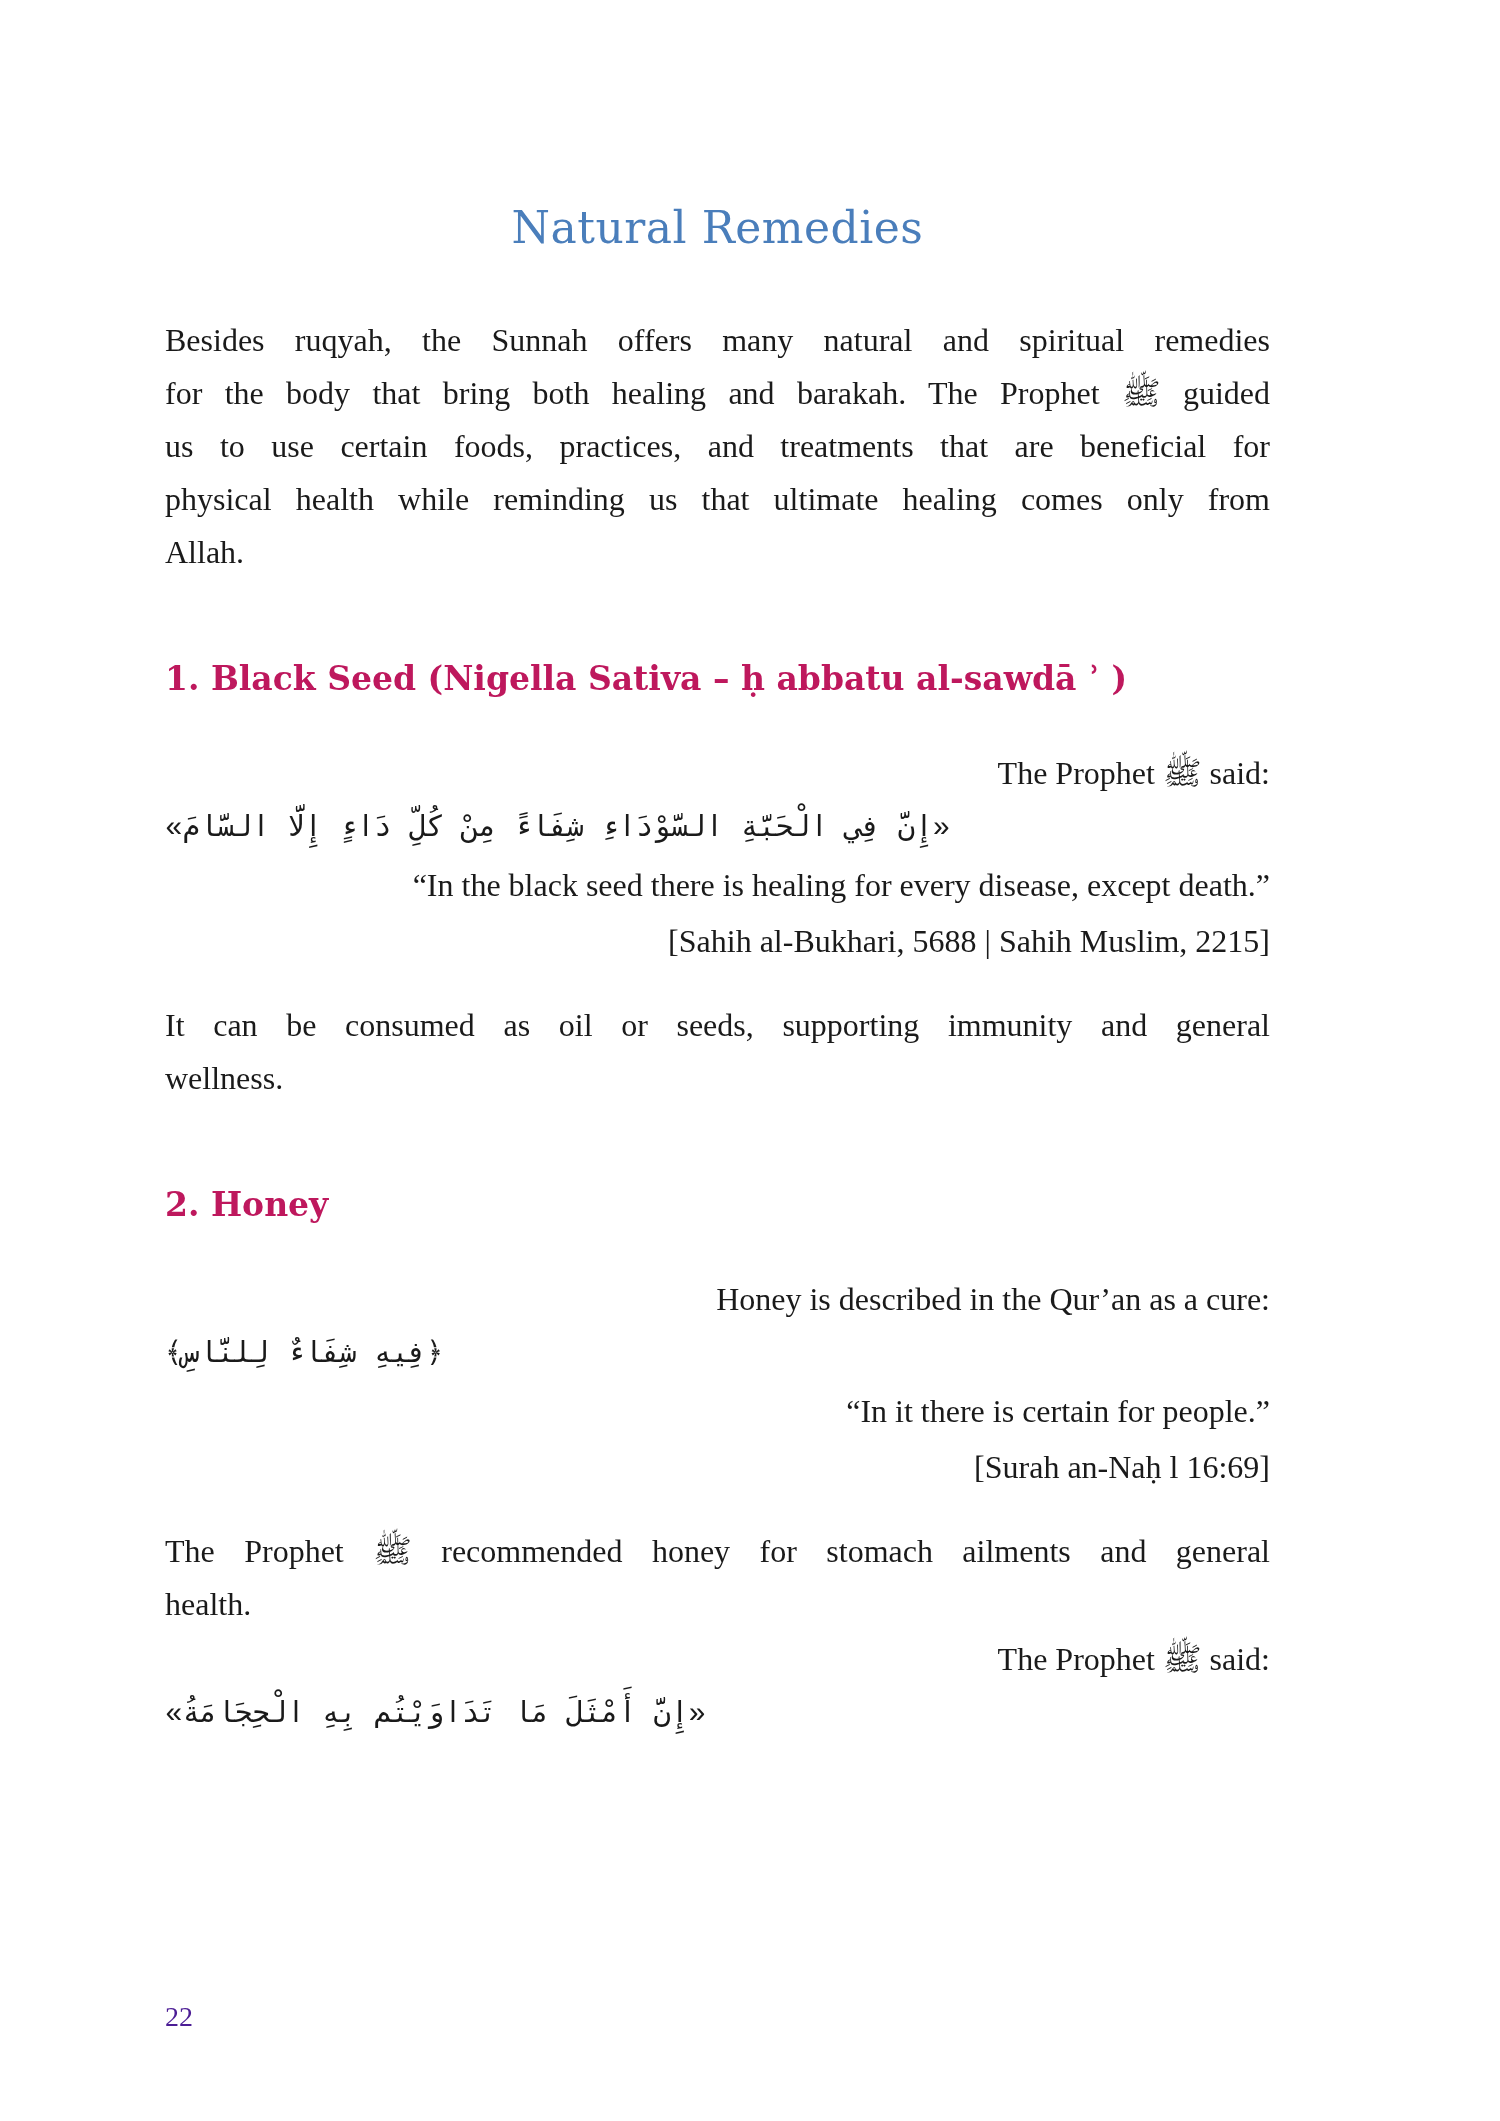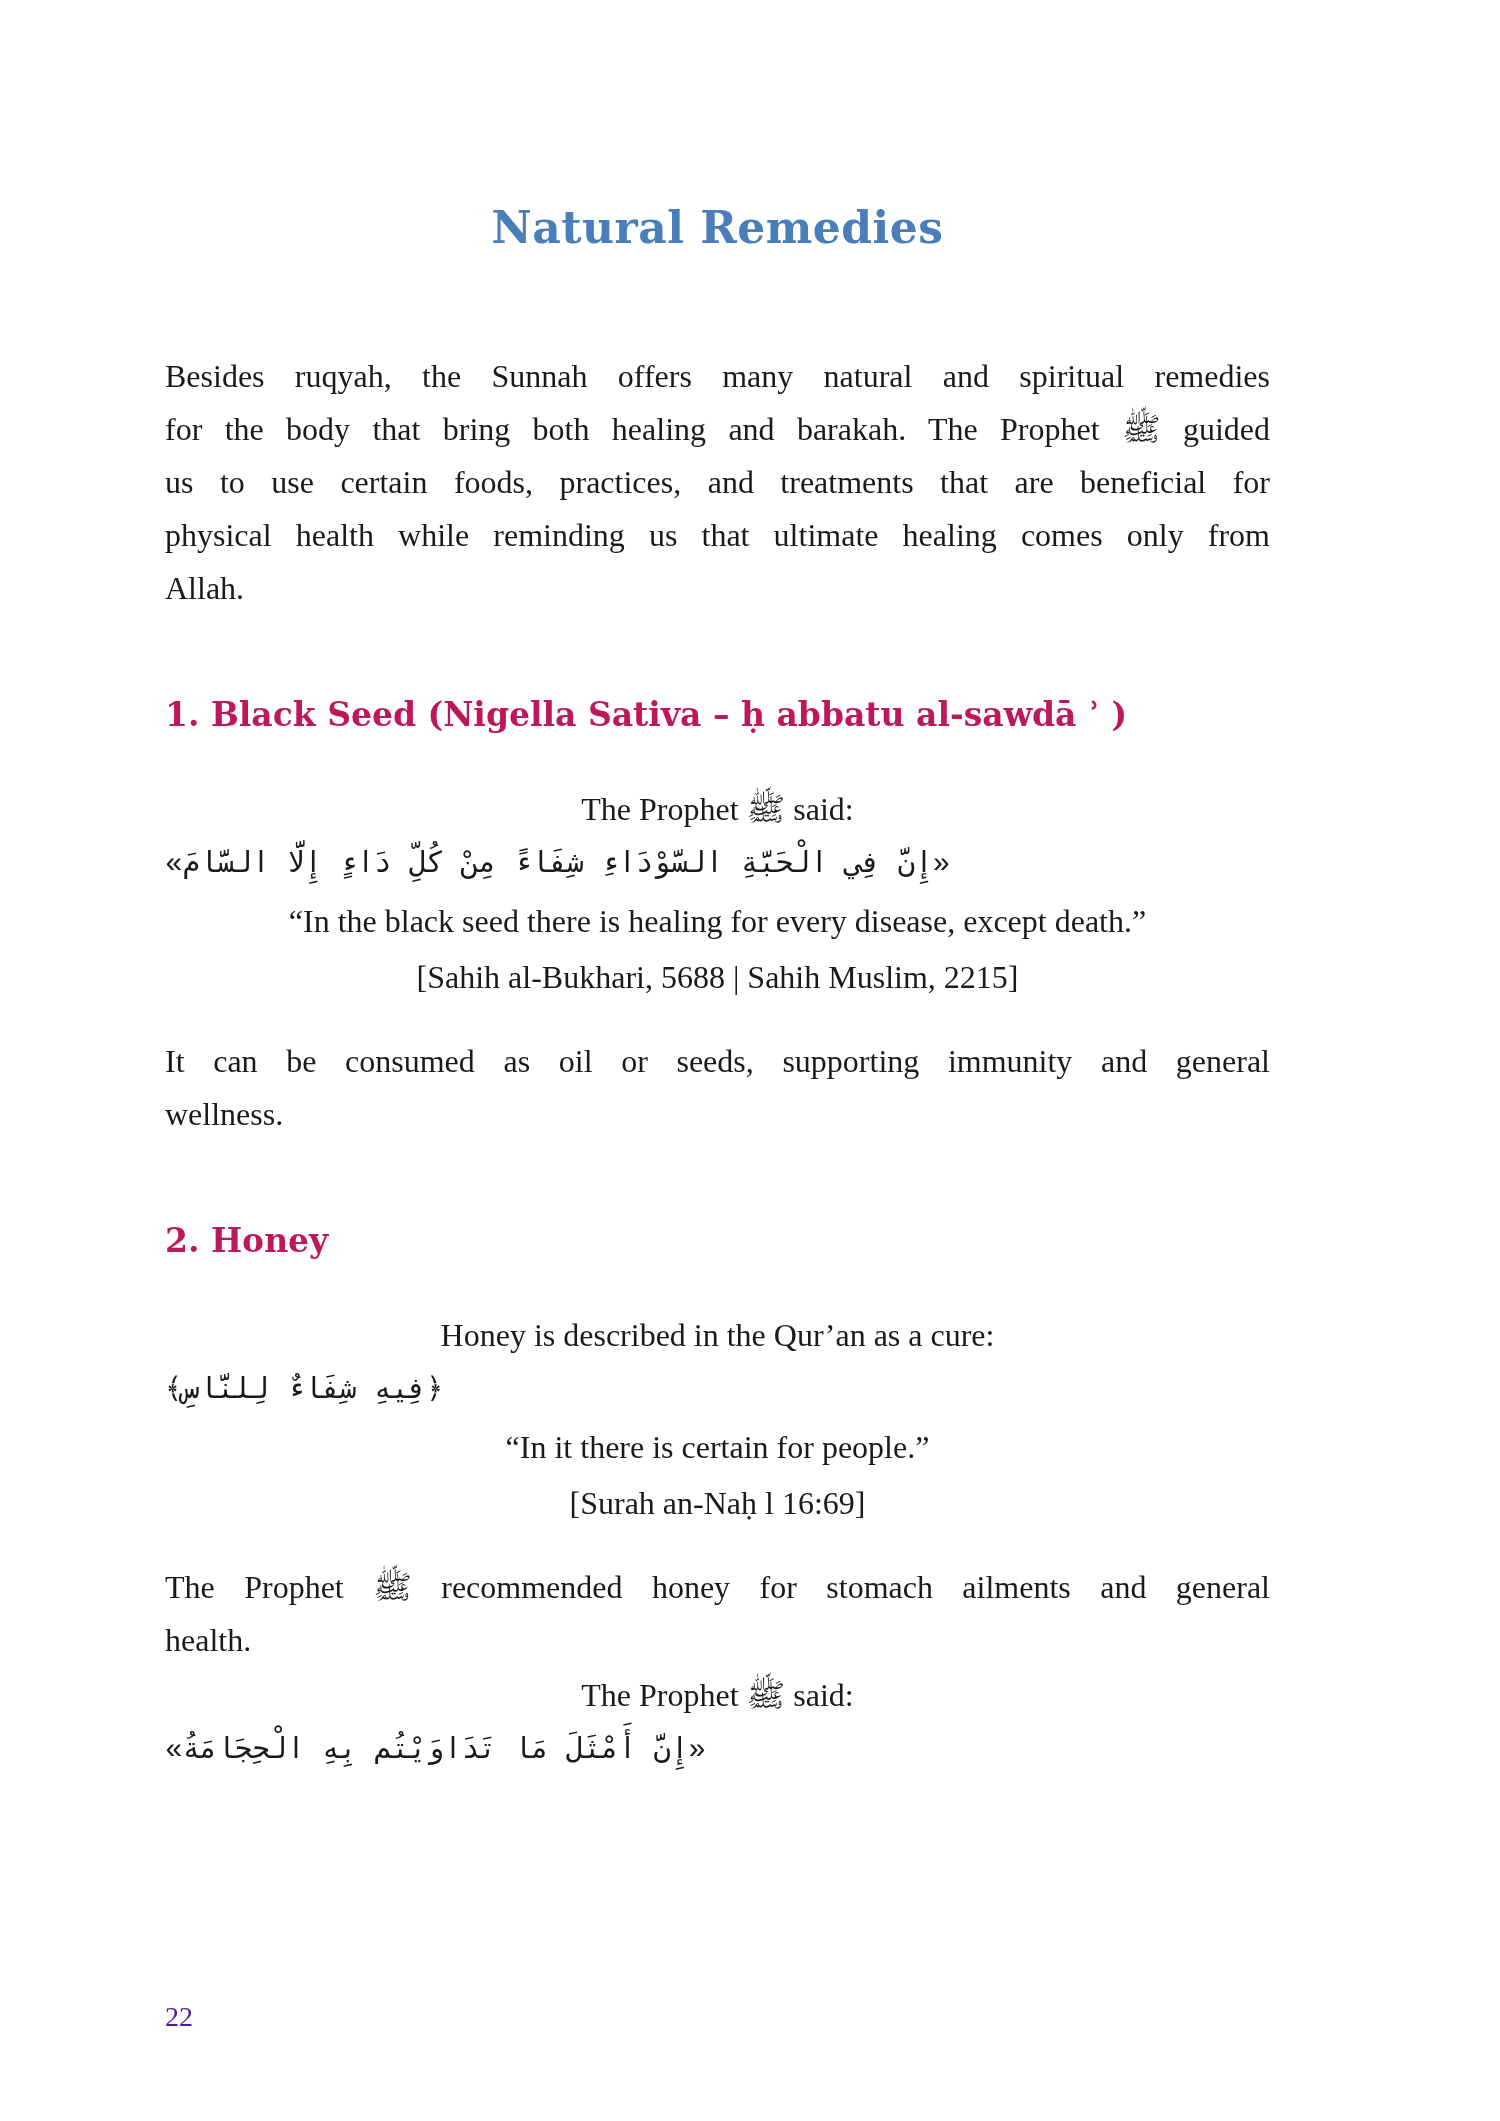--- a/index.html
+++ b/index.html
@@ -18,23 +18,23 @@
     font-family: "Liberation Serif", "DejaVu Serif", "DejaVu Sans", serif;
     font-size: 32px;
   }
   .content {
     position: absolute;
     left: 165px;
     top: 0;
     width: 1105px;
   }
   .title {
-    margin: 200px 0 94px 0;
+    margin: 200px 0 58px 0;
     font-family: "DejaVu Serif", serif;
-    font-weight: bold;
+    font-weight: normal;
     font-size: 44px;
     line-height: 56px;
     text-align: center;
     color: #4a7ebb;
     letter-spacing: 0.5px;
   }
   .para { margin: 0; }
   .jline {
     line-height: 53px;
     text-align: justify;
@@ -47,21 +47,21 @@
     margin: 78px 0 44px 0;
     font-family: "DejaVu Serif", serif;
     font-weight: bold;
     font-size: 33px;
     line-height: 44px;
     color: #be185d;
   }
   .qline {
     margin: 0;
     line-height: 56px;
-    text-align: center;
+    text-align: right;
   }
   .qlast { margin-bottom: 30px; }
   .arabic {
     direction: rtl;
     text-align: left;
     font-family: Liberation Mono, monospace;
     font-size: 29px;
     line-height: 56px;
   }
   .footer {

